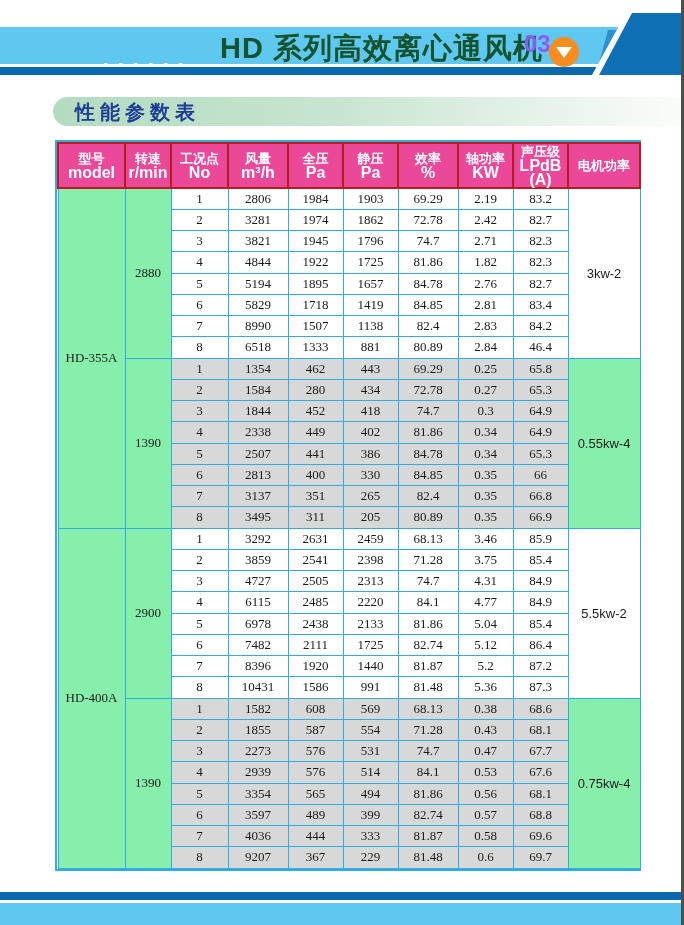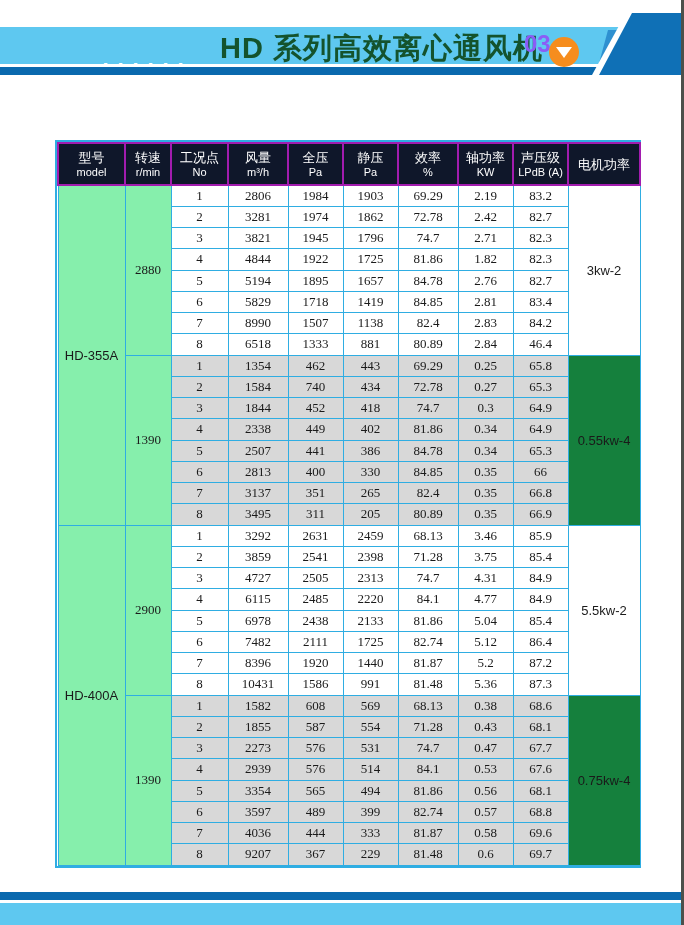--- a/index.html
+++ b/index.html
@@ -31,32 +31,32 @@
         border-radius:15px 0 0 15px;
         background:linear-gradient(to right,#b4dbc0 0%,#c8e5d1 45%,#e9f4ec 80%,#fbfdfb 100%);}
   .section-title{position:absolute;left:22px;top:2px;font-size:20px;font-weight:bold;
         color:#1d3e94;letter-spacing:5px;white-space:nowrap;}
 
   
   .table-wrap{position:absolute;left:55px;top:140px;width:582px;border:2px solid #2fade2;}
   table{border-collapse:collapse;table-layout:fixed;width:582px;}
   col.c0{width:67px}col.c1{width:46px}col.c2{width:57px}col.c3{width:60px}col.c4{width:55px}
   col.c5{width:55px}col.c6{width:60px}col.c7{width:55px}col.c8{width:55px}col.c9{width:72px}
-  thead th{background:#0f172a;color:#fff;font-weight:normal;height:40px;
-        border:2px solid #a21caf;padding:0;vertical-align:middle;}
+  thead th{background:#ec4899;color:#fff;font-weight:bold;height:40px;
+        border:2px solid #b91c1c;padding:0;vertical-align:middle;}
   thead .zh{font-size:13px;line-height:15px;}
-  thead .en{font-size:11px;line-height:14px;}
+  thead .en{font-size:16px;line-height:14px;}
   tbody td{border:1px solid #2fade2;text-align:center;vertical-align:middle;
         font-family:"Liberation Serif",serif;font-size:13px;color:#1a1a1a;padding:0;}
   tbody tr{height:21.25px;}
   td.model-cell,td.speed-cell{background:#86efac;}
-  td.model-cell{font-family:Liberation Sans, sans-serif;}
+  td.model-cell{font-family:Liberation Serif, serif;}
   td.motor-cell{font-family:"Liberation Sans",sans-serif;background:#fff;}
   tr.shaded td.data-cell,tr.shaded td.no-cell{background:#d8d8d8;}
-  td.motor-cell.shaded{background:#15803d;}
+  td.motor-cell.shaded{background:#86efac;}
   tr.plain td.data-cell,tr.plain td.no-cell{background:#fff;}
 
   
   .stripe-bottom{position:absolute;left:0;top:892px;width:100%;height:8px;background:#0a69ae;}
   .footer-band{position:absolute;left:0;top:903px;width:100%;height:22px;background:#5ec8f0;}
 </style>
 </head>
 <body>
 
 <div class="page">
@@ -76,20 +76,23 @@
   <div class="banner-title">HD 系列高效离心通风机</div>
   <div class="page-num">03</div>
   <div class="shape-white"></div>
   <div class="shape-mid"></div>
   <div class="shape-big"></div>
   <div class="orange-badge">
     <div class="tri"></div>
   </div>
   <div class="stripe-top"></div>
 
+  <div class="section-banner">
+    <div class="section-title">性能参数表</div>
+  </div>
 
   <div class="table-wrap">
     <table id="perf-table">
       <colgroup>
         <col class="c0">
           <col class="c1">
           <col class="c2">
           <col class="c3">
           <col class="c4">
         <col class="c5">
@@ -224,21 +227,21 @@
             <td class="data-cell">462</td>
             <td class="data-cell">443</td>
             <td class="data-cell">69.29</td>
             <td class="data-cell">0.25</td>
             <td class="data-cell">65.8</td>
             <td class="motor-cell shaded" rowspan="8">0.55kw-4</td>
           </tr>
           <tr class="shaded">
             <td class="no-cell">2</td>
             <td class="data-cell">1584</td>
-            <td class="data-cell">740</td>
+            <td class="data-cell">280</td>
             <td class="data-cell">434</td>
             <td class="data-cell">72.78</td>
             <td class="data-cell">0.27</td>
             <td class="data-cell">65.3</td>
           </tr>
           <tr class="shaded">
             <td class="no-cell">3</td>
             <td class="data-cell">1844</td>
             <td class="data-cell">452</td>
             <td class="data-cell">418</td>

